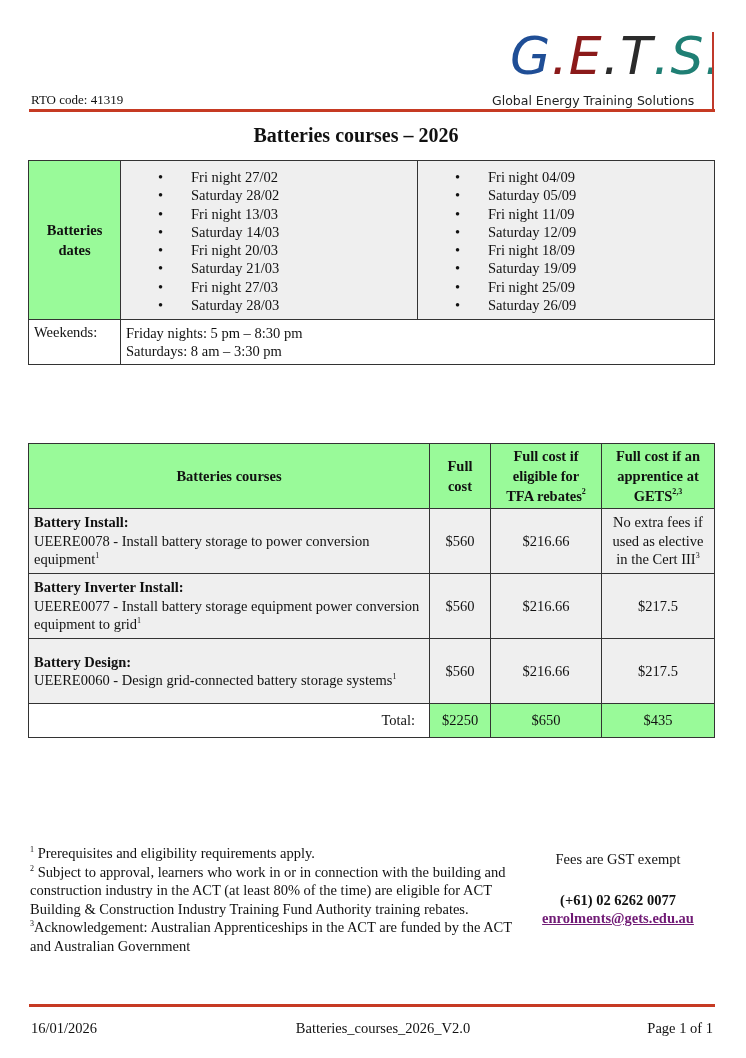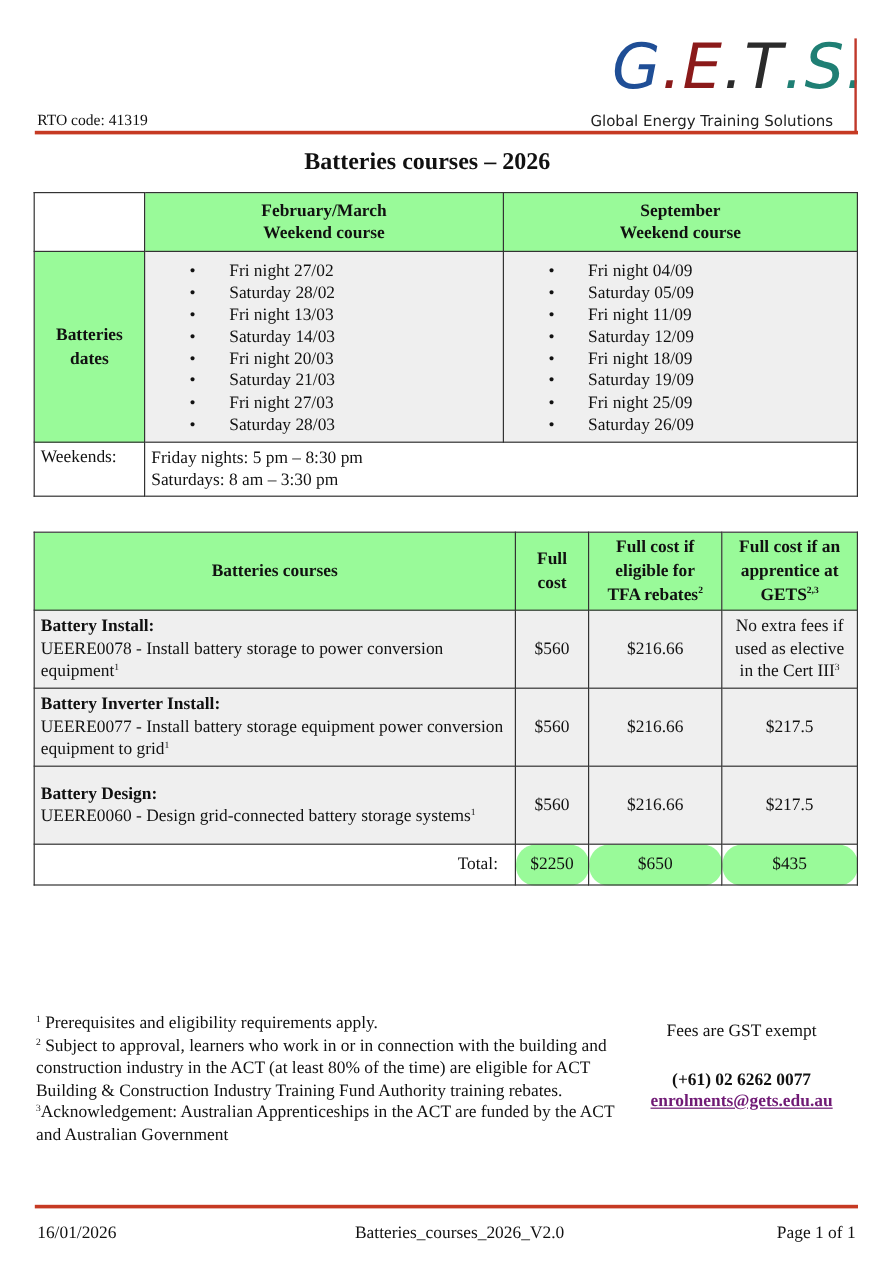--- a/index.html
+++ b/index.html
@@ -33,21 +33,21 @@
   #dates li { line-height: 18.3px; position: relative; padding-left: 69px; }
   #dates li::before { content: "\2022"; position: absolute; left: 36px; }
   #dates .wk-label { vertical-align: top; padding: 4px 5px; }
   #dates .wk-value { padding: 4px 5px; line-height: 18px; }
 
   #courses { left: 28px; top: 443px; width: 687px; font-size: 14.5px; }
   #courses th { text-align: center; font-weight: bold; line-height: 20px; height: 64px; padding: 0 4px; }
   #courses td { height: 64px; padding: 0 5px; }
   #courses .desc { line-height: 18.5px; }
   #courses .num { text-align: center; }
-  #courses .total-row td { height: 33px; border-radius: 16px; }
+  #courses .total-row td { height: 33px; }
   sup { font-size: 8px; vertical-align: top; line-height: 8px; position: relative; top: 2px; }
 
   
   #notes { left: 30px; top: 844px; width: 490px; font-size: 14.5px; line-height: 18.5px; }
   #notes p { margin: 0; }
   #contact { left: 522px; top: 850px; width: 192px; text-align: center; font-size: 14.5px; line-height: 18.5px; }
   #contact .gap { height: 22px; }
   #contact b { display: block; }
   #contact a { color: #701a75; text-decoration: underline; font-weight: bold; }
 
@@ -68,31 +68,20 @@
   <div class="logo-sub">Global Energy Training Solutions</div>
   <div class="logo-vline"></div>
 </div>
 
 <div class="abs" id="hdr-line"></div>
 
 <div class="abs" id="title">Batteries courses – 2026</div>
 
 <table id="dates">
   <tbody>
-      <tr>
-    <td style="width:89px;"></td>
-    <th class="green" style="width:296px;">
-      <div>February/March</div>
-      <div>Weekend course</div>
-    </th>
-    <th class="green">
-      <div>September</div>
-      <div>Weekend course</div>
-    </th>
-  </tr>
   <tr>
     <td class="green rowlabel">
       <div>Batteries</div>
       <div>dates</div>
     </td>
     <td class="grey">
       <ul>
         <li>Fri night 27/02</li>
         <li>Saturday 28/02</li>
         <li>Fri night 13/03</li>

